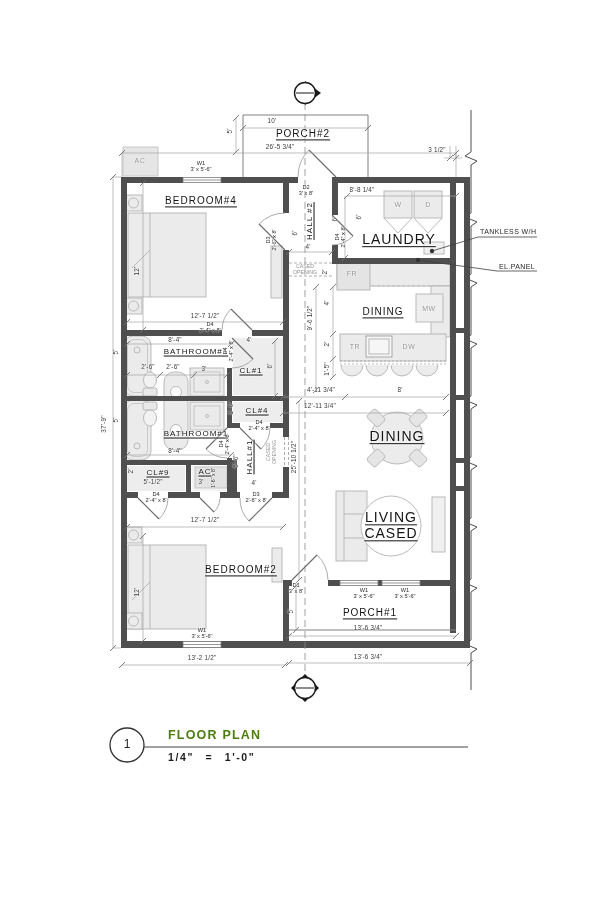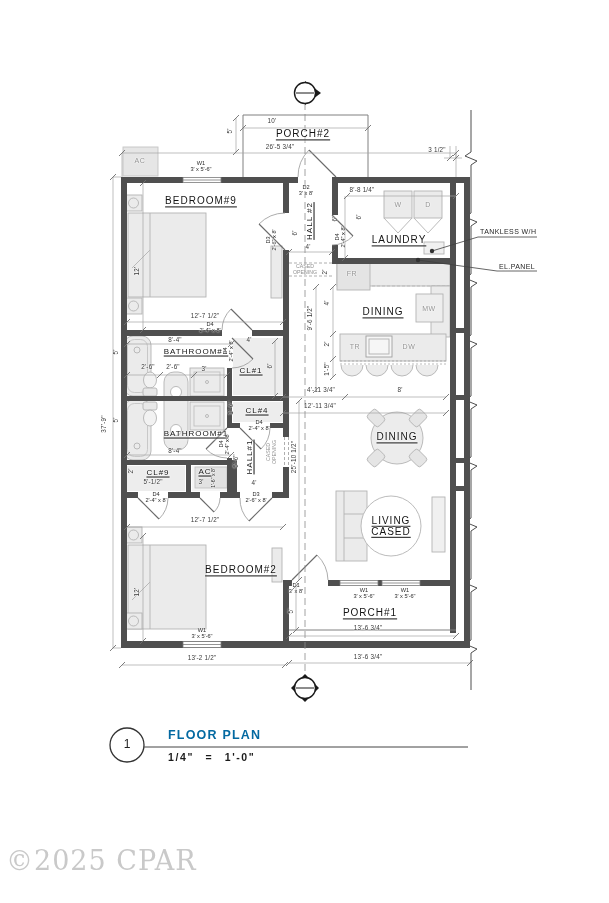--- a/index.html
+++ b/index.html
@@ -6,33 +6,33 @@
   #sheet{position:relative;width:609px;height:903px;background:#fff;overflow:hidden;
          font-family:"Liberation Sans",sans-serif;}
   #plan-svg{position:absolute;left:0;top:0;}
   .lbl{position:absolute;transform:translate(-50%,-50%);text-align:center;white-space:nowrap;
        line-height:1.12;color:#2e2e2e;
        text-shadow:0 0 2px #fff,0 0 2px #fff;}
   .rot{transform:translate(-50%,-50%) rotate(-90deg);}
   .room{letter-spacing:1px;color:#141414;font-size:9.5px;}
   .room span{display:block;}
   .u{text-decoration:underline;text-underline-offset:2px;text-decoration-thickness:0.8px;}
-  .fs10{font-size:10px;}.fs9{font-size:10px;}.fs8{font-size:8px;}
+  .fs10{font-size:10px;}.fs9{font-size:14px;}.fs8{font-size:8px;}
   .dim{font-size:6.3px;color:#3a3a3a;letter-spacing:0.2px;}
   .open{font-size:5.6px;color:#2c2c2c;}
   .open span{display:block;}
   .appl{font-size:7px;color:#949494;letter-spacing:0.6px;}
   .tiny{font-size:5.2px;}
   .gray{color:#8f8f8f;}
   .gray span{display:block;}
   .ann{font-size:7px;color:#262626;letter-spacing:0.4px;}
   .left{transform:none;text-align:left;}
   .tb-num{font-size:12px;color:#222;}
   .tb-title{position:absolute;left:168px;top:728px;font-size:12.5px;font-weight:bold;
-            letter-spacing:1.2px;color:#0369a1;}
+            letter-spacing:1.2px;color:#4d7c0f;}
   .tb-scale{position:absolute;left:168px;top:751px;font-size:10.5px;font-weight:bold;
             letter-spacing:1.6px;word-spacing:7px;color:#1b1b1b;}
   #watermark{position:absolute;left:6px;top:845px;font-family:"DejaVu Serif",serif;
              font-size:27px;letter-spacing:1px;color:#c9c9c9;}
 </style>
 </head>
 <body>
 
 <div id="sheet">
 
@@ -267,21 +267,21 @@
 <div class="lbl room fs10 u" style="left:303px;top:134px">PORCH#2</div>
 <div class="lbl dim" style="left:280px;top:147px">26'-5 3/4"</div>
 <div class="lbl dim" style="left:437px;top:150px">3 1/2"</div>
 <div class="lbl dim rot" style="left:230px;top:131px">5'</div>
 <div class="lbl appl" style="left:140px;top:161px">AC</div>
 <div class="lbl open" style="left:201px;top:166px">
   <span>W1</span>
   <span>3' x 5'-6"</span>
 </div>
 
-<div class="lbl room fs10 u" style="left:201px;top:201px">BEDROOM#9</div>
+<div class="lbl room fs10 u" style="left:201px;top:201px">BEDROOM#4</div>
 <div class="lbl open" style="left:306px;top:190px">
   <span>D2</span>
   <span>3' x 8'</span>
 </div>
 <div class="lbl room fs8 u rot" style="left:310px;top:221px">HALL #2</div>
 <div class="lbl open rot" style="left:271px;top:240px">
   <span>D3</span>
   <span>2'-6" x 8'</span>
 </div>
 <div class="lbl dim rot" style="left:295px;top:233px">6'</div>
@@ -402,15 +402,14 @@
   <span>3' x 5'-6"</span>
 </div>
 <div class="lbl room fs10 u" style="left:370px;top:613px">PORCH#1</div>
 <div class="lbl dim" style="left:368px;top:628px">13'-6 3/4"</div>
 <div class="lbl dim" style="left:368px;top:657px">13'-6 3/4"</div>
 
 <div class="lbl tb-num" style="left:127px;top:745px">1</div>
 <div class="tb-title">FLOOR PLAN</div>
 <div class="tb-scale">1/4" = 1'-0"</div>
 
-<div id="watermark">©2025 CPAR</div>
 
 </div>
 
 </body></html>

